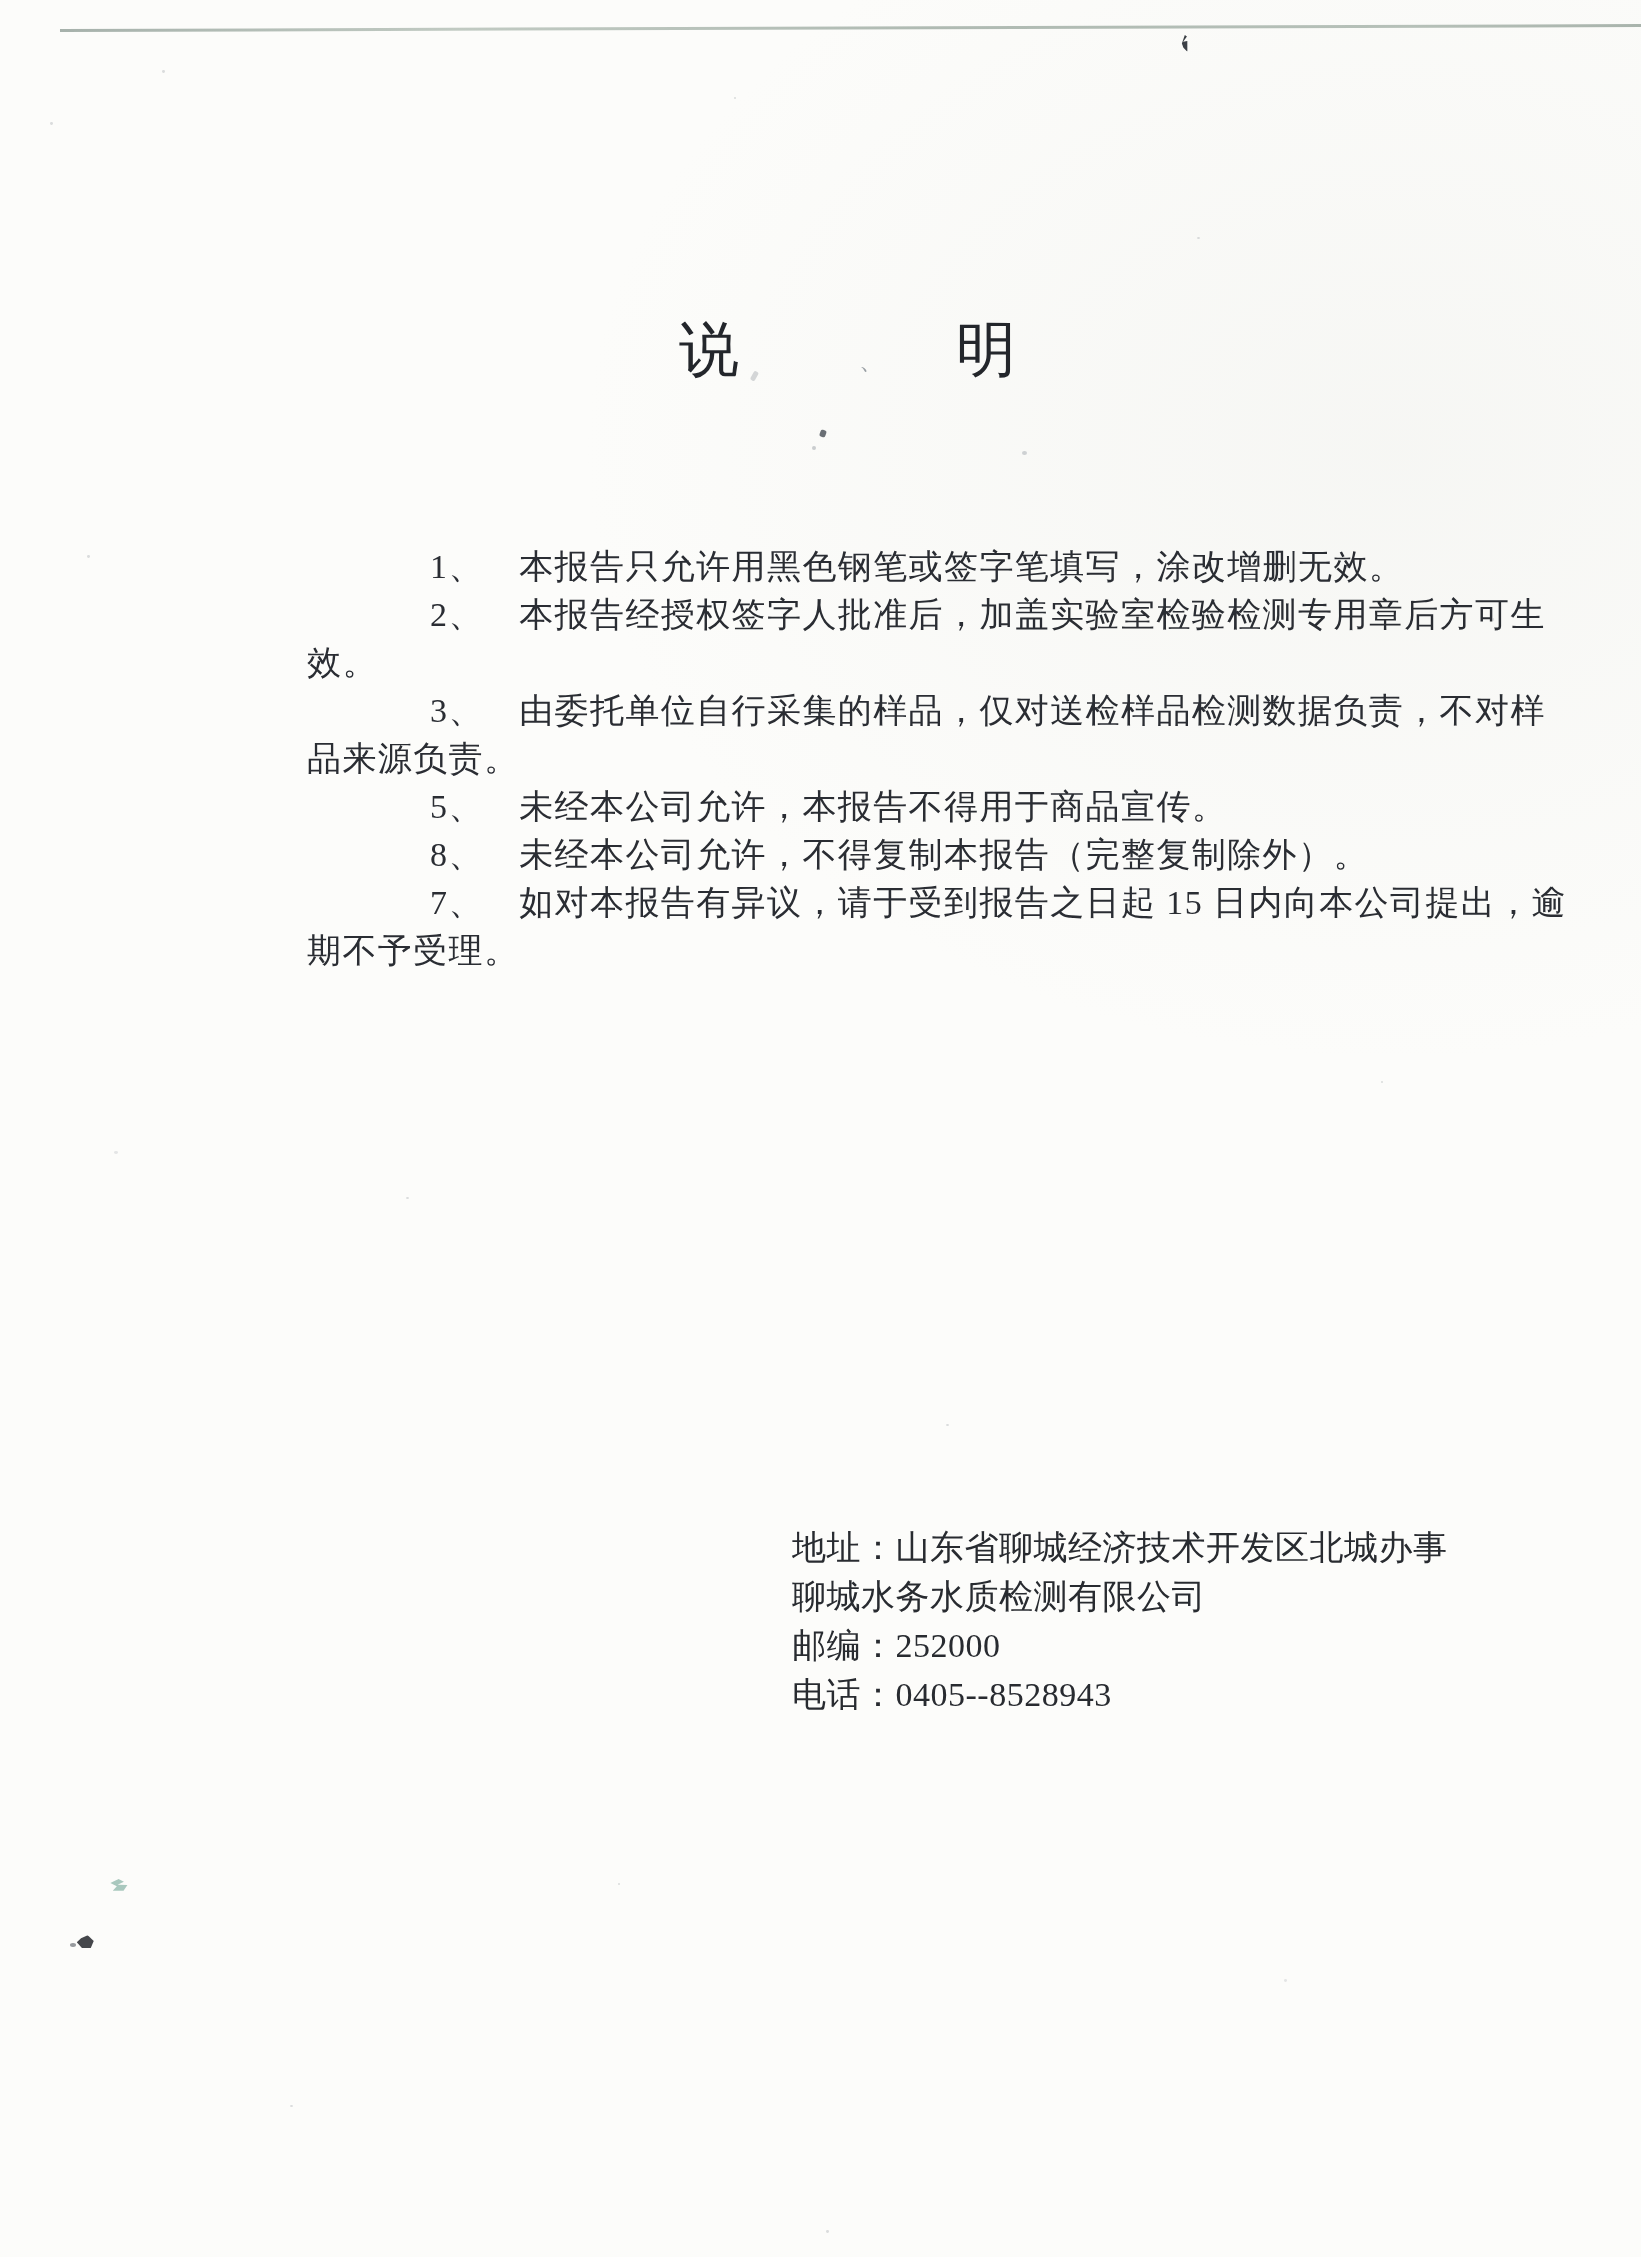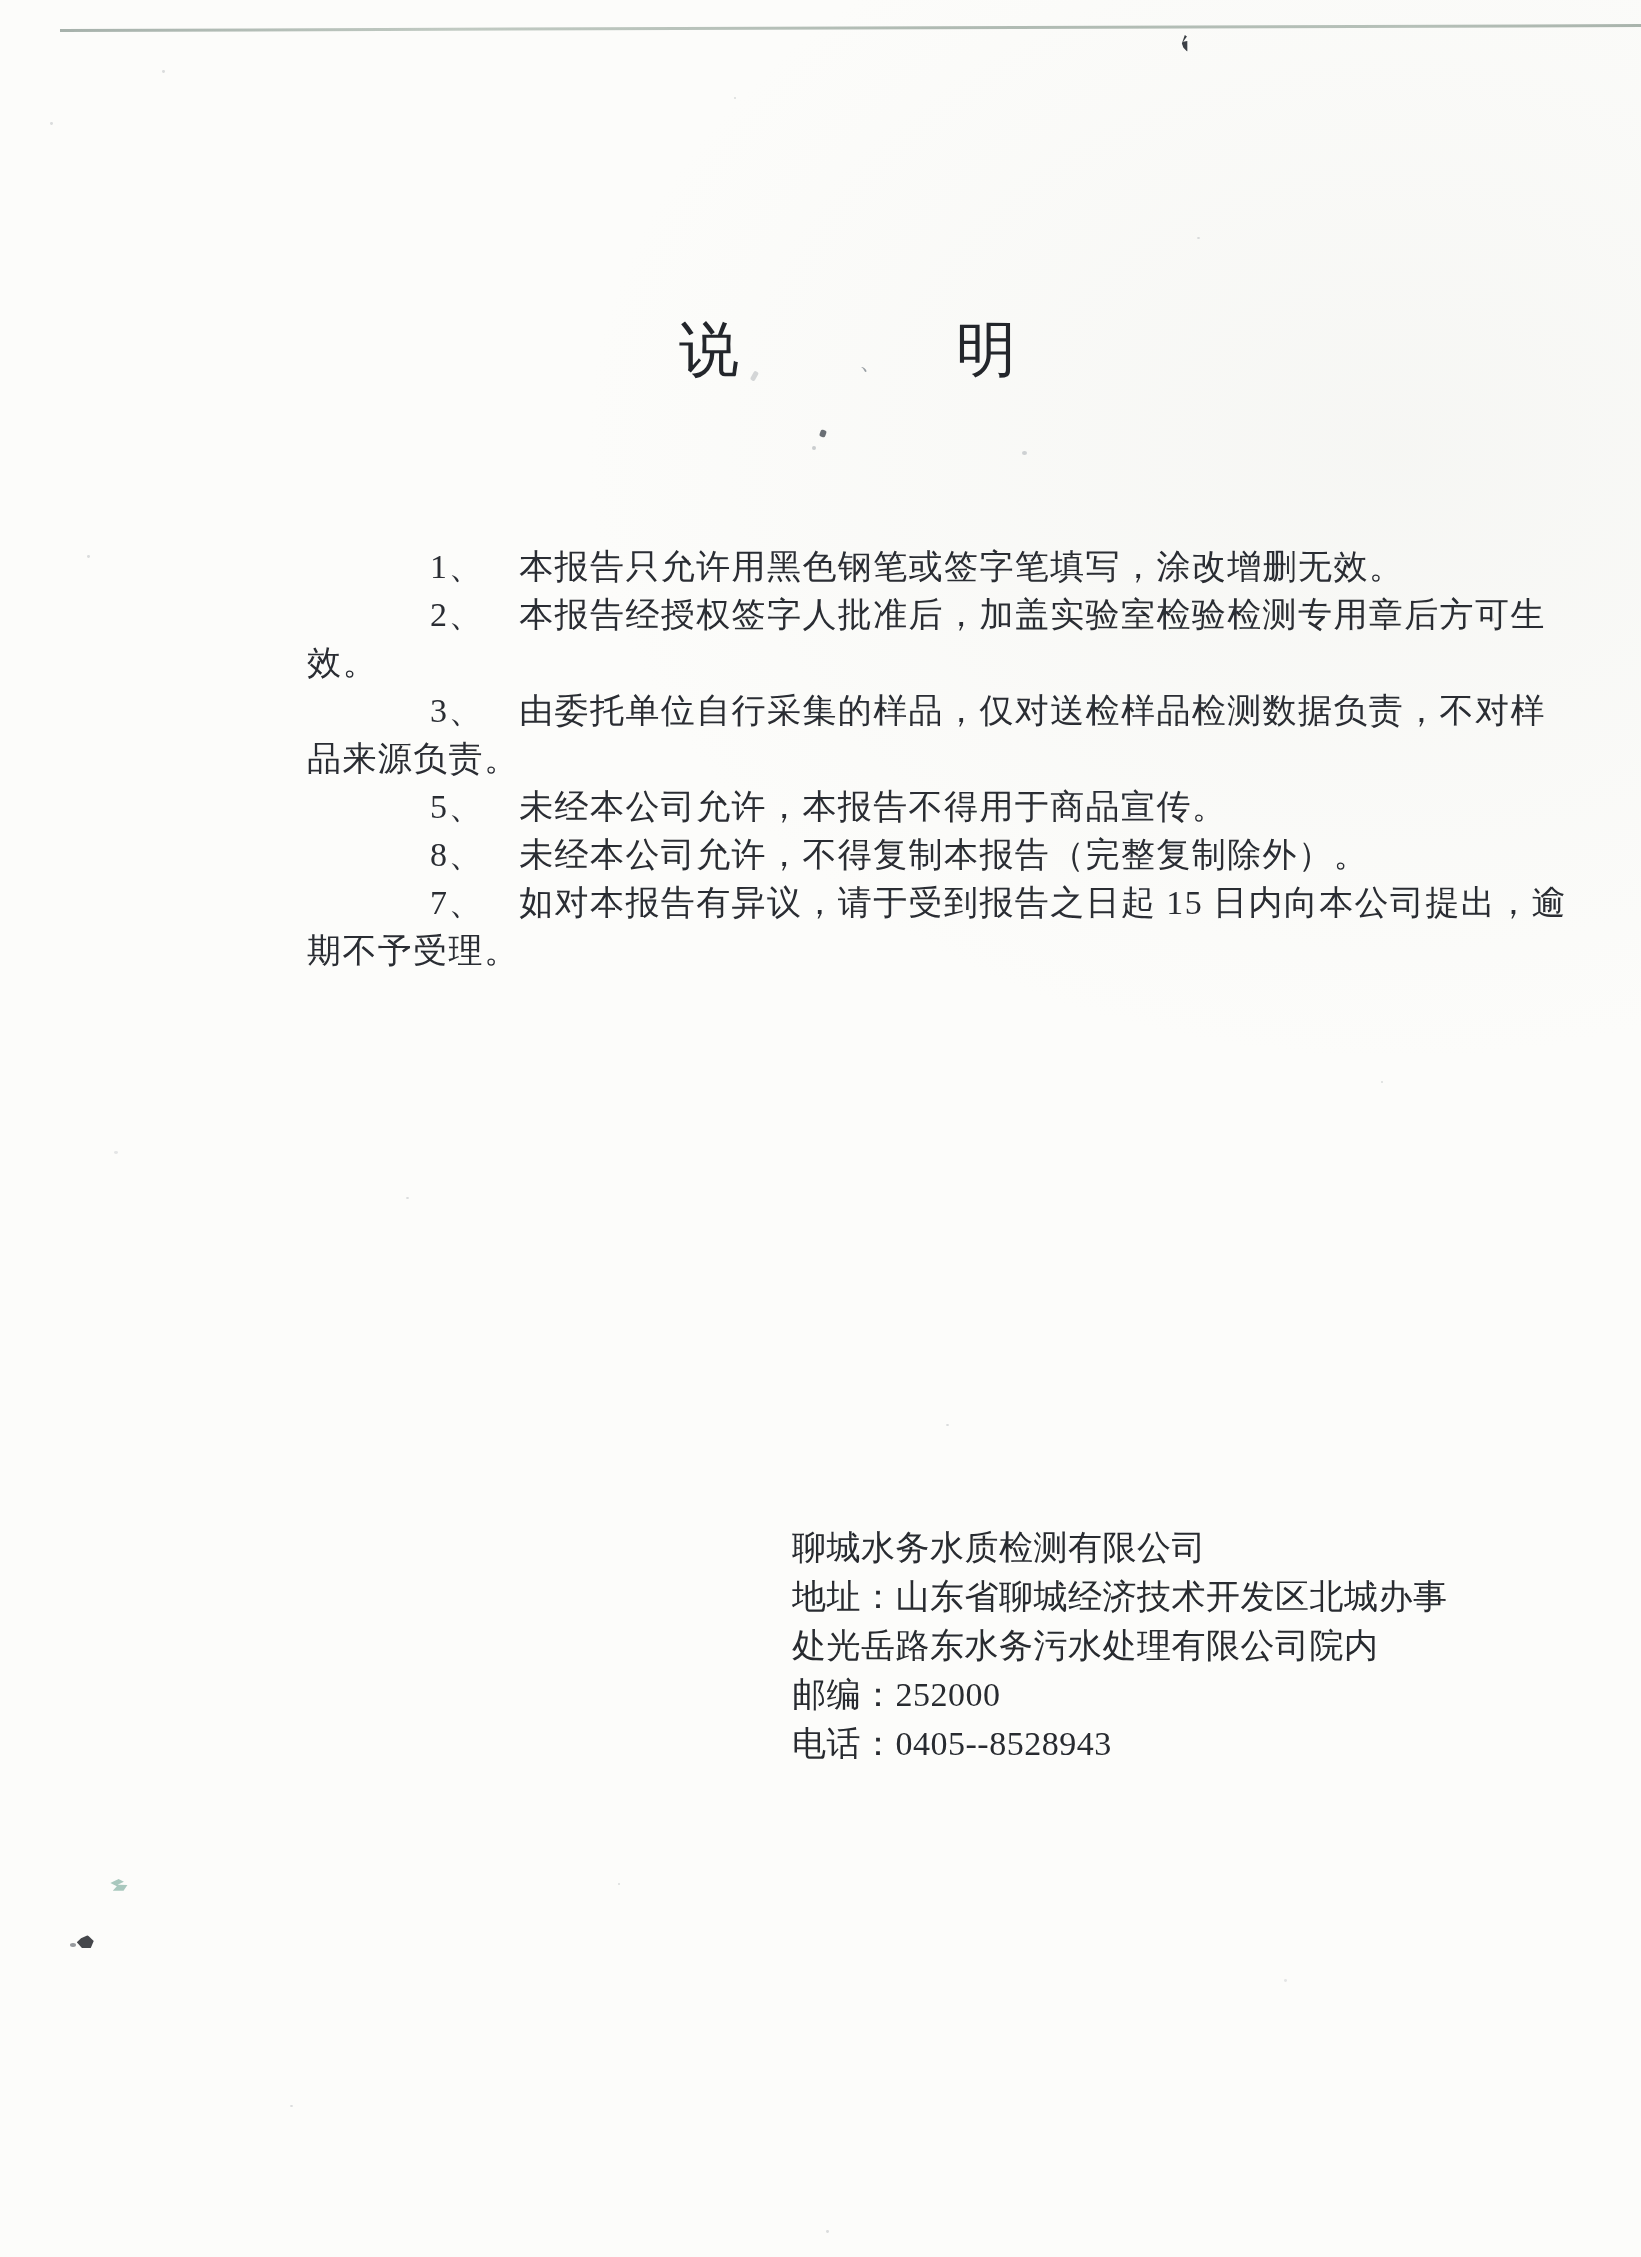--- a/index.html
+++ b/index.html
@@ -105,23 +105,22 @@
     <div class="note-line">效。</div>
     <div class="note-line note-first">3、　由委托单位自行采集的样品，仅对送检样品检测数据负责，不对样</div>
     <div class="note-line">品来源负责。</div>
     <div class="note-line note-first">5、　未经本公司允许，本报告不得用于商品宣传。</div>
     <div class="note-line note-first">8、　未经本公司允许，不得复制本报告（完整复制除外）。</div>
     <div class="note-line note-first">7、　如对本报告有异议，请于受到报告之日起 15 日内向本公司提出，逾</div>
     <div class="note-line">期不予受理。</div>
   </div>
 
   <div class="footer-block">
+    <div class="footer-line">地址：山东省聊城经济技术开发区北城办事</div>
     <div class="footer-line">聊城水务水质检测有限公司</div>
-    <div class="footer-line">地址：山东省聊城经济技术开发区北城办事</div>
-    <div class="footer-line">处光岳路东水务污水处理有限公司院内</div>
     <div class="footer-line">邮编：252000</div>
     <div class="footer-line">电话：0405--8528943</div>
   </div>
 
   <div class="artifact mark-topright"></div>
   <div class="artifact mark-title-comma">、</div>
   <div class="artifact speck-dark" style="left:820px; top:430px; width:5.8px; height:6.8px; transform:rotate(20deg);"></div>
   <div class="artifact speck" style="left:812px; top:446px; width:3.9px; height:3.9px; opacity:.5;"></div>
   <div class="artifact speck" style="left:752px; top:371px; width:4.8px; height:9.7px; opacity:.4; transform:rotate(30deg); border-radius:1.9px;"></div>
   <div class="artifact speck" style="left:1022px; top:451px; width:4.8px; height:3.9px; opacity:.45;"></div>

